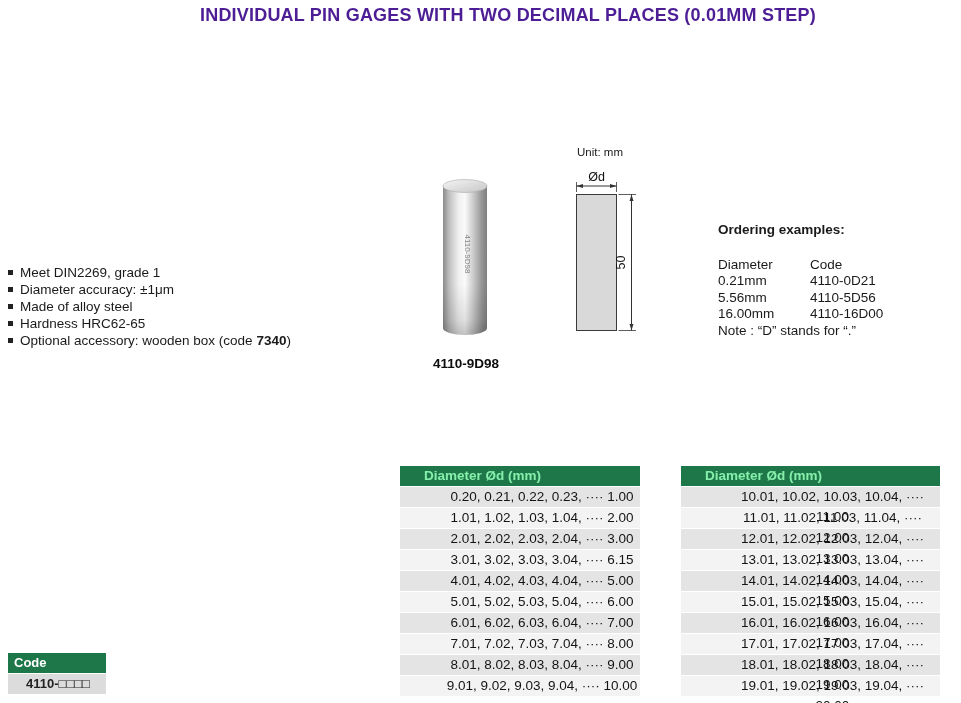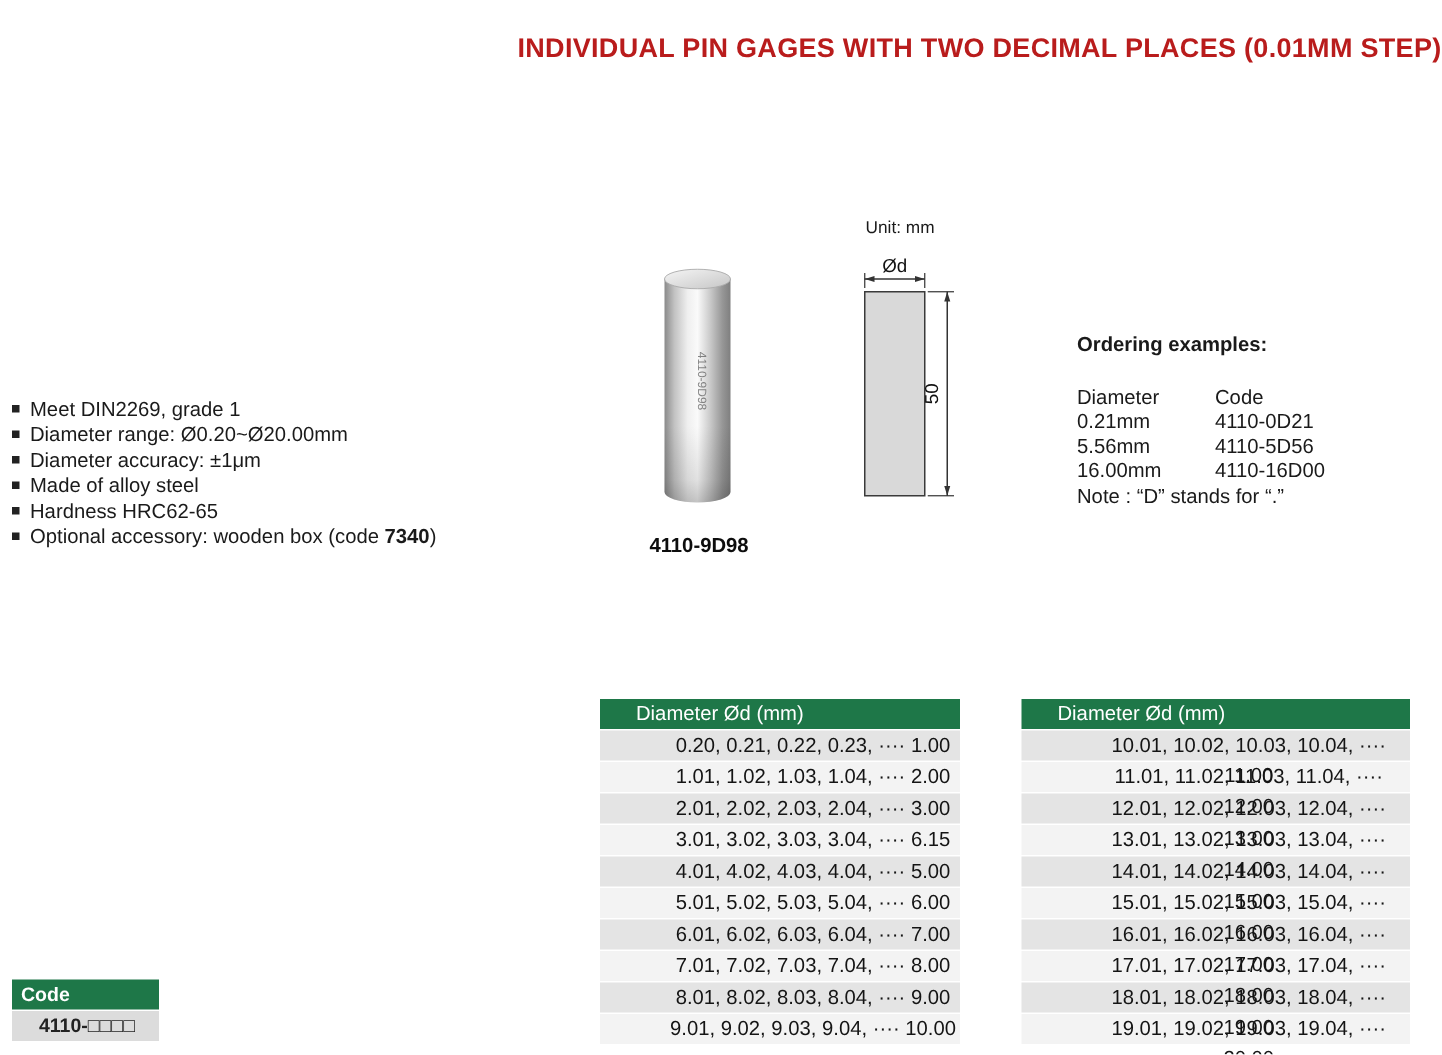--- a/index.html
+++ b/index.html
@@ -6,22 +6,22 @@
     --brand-green:#1e7748;
     --row-dark:#e4e4e4;
     --row-light:#f3f3f3;
     --code-value-bg:#dcdcdc;
   }
   *{margin:0;padding:0;box-sizing:border-box;}
   body{background:#fff;font-family:"Liberation Sans",sans-serif;color:#111;}
   svg text{font-family:"Liberation Sans",sans-serif;}
   .page{position:relative;width:961px;height:703px;background:#fff;overflow:hidden;}
 
-  .title{position:absolute;top:22px;left:0;width:100%;padding-left:200px;text-align:right;
-         font-size:18px;font-weight:bold;color:#b91c1c;letter-spacing:.2px;}
+  .title{position:absolute;top:5px;left:0;width:100%;padding-left:200px;text-align:left;
+         font-size:18px;font-weight:bold;color:#4c1d95;letter-spacing:.2px;}
 
   .features{position:absolute;left:8px;top:264px;list-style:none;}
   .features li{display:flex;align-items:flex-start;font-size:13.5px;line-height:17px;color:#1a1a1a;}
   .bullet{width:5px;height:5px;background:#222;margin:6px 7px 0 0;flex:0 0 auto;}
   .ft b{font-weight:bold;}
 
   .pin-wrap{position:absolute;left:440px;top:176px;}
   .pin-label{position:absolute;left:416px;top:356px;width:100px;text-align:center;
              font-weight:bold;font-size:13.5px;color:#0d0d0d;}
 
@@ -35,42 +35,38 @@
 
   .code-box{position:absolute;left:8px;top:653px;width:98px;}
   .code-header{background:var(--brand-green);color:#fff;font-weight:bold;font-size:13px;
                height:20px;line-height:20px;padding-left:6px;}
   .code-value{background:var(--code-value-bg);font-weight:bold;font-size:13px;
               height:20px;line-height:20px;padding-left:18px;margin-top:1px;color:#222;}
 
   .dtable{position:absolute;top:466px;}
   .dtable.left{left:400px;width:240px;}
   .dtable.right{left:681px;width:259px;}
-  .dtable .thead{background:var(--brand-green);color:#ffffff;font-weight:normal;font-size:13.5px;
+  .dtable .thead{background:var(--brand-green);color:#86efac;font-weight:bold;font-size:13.5px;
                  height:20px;line-height:20px;padding-left:24px;margin-bottom:1px;}
   .dtable .trow{height:20px;line-height:20px;font-size:13.5px;text-align:center;
                 margin-bottom:1px;color:#141414;padding-left:44px;}
   .dtable .tbody .trow:nth-child(odd){background:var(--row-dark);}
   .dtable .tbody .trow:nth-child(even){background:var(--row-light);}
 </style>
 </head>
 <body>
 
 <div class="page">
 
   <div class="title">INDIVIDUAL PIN GAGES WITH TWO DECIMAL PLACES (0.01MM STEP)</div>
 
   <ul class="features">
     <li>
       <span class="bullet"></span>
       <span class="ft">Meet DIN2269, grade 1</span>
-    </li>
-    <li>
-      <span class="bullet"></span>
-      <span class="ft">Diameter range: Ø0.20~Ø20.00mm</span>
     </li>
     <li>
       <span class="bullet"></span>
       <span class="ft">Diameter accuracy: ±1μm</span>
     </li>
     <li>
       <span class="bullet"></span>
       <span class="ft">Made of alloy steel</span>
     </li>
     <li>

